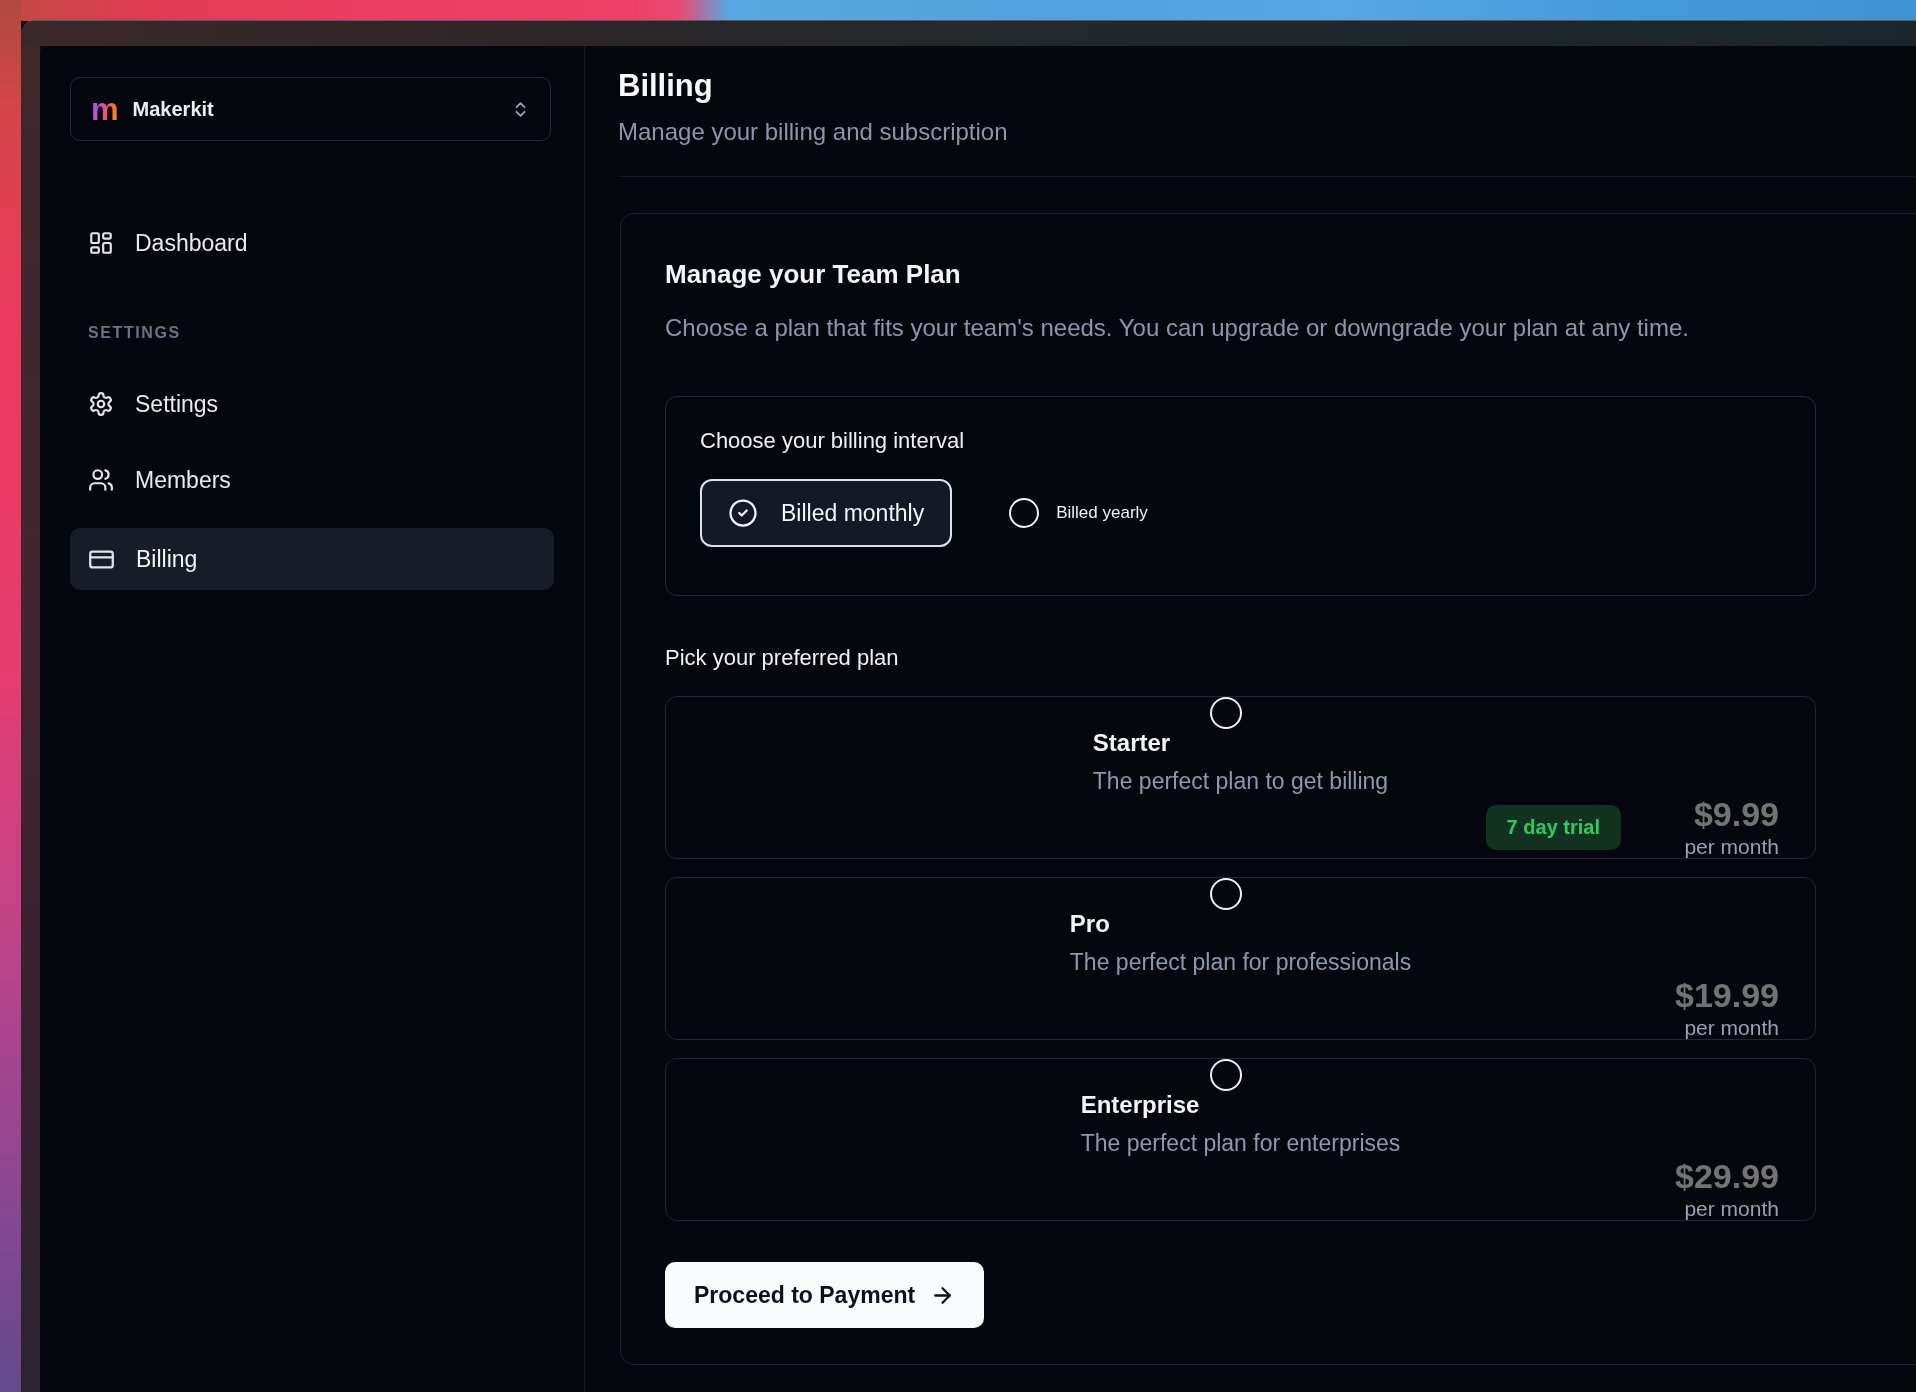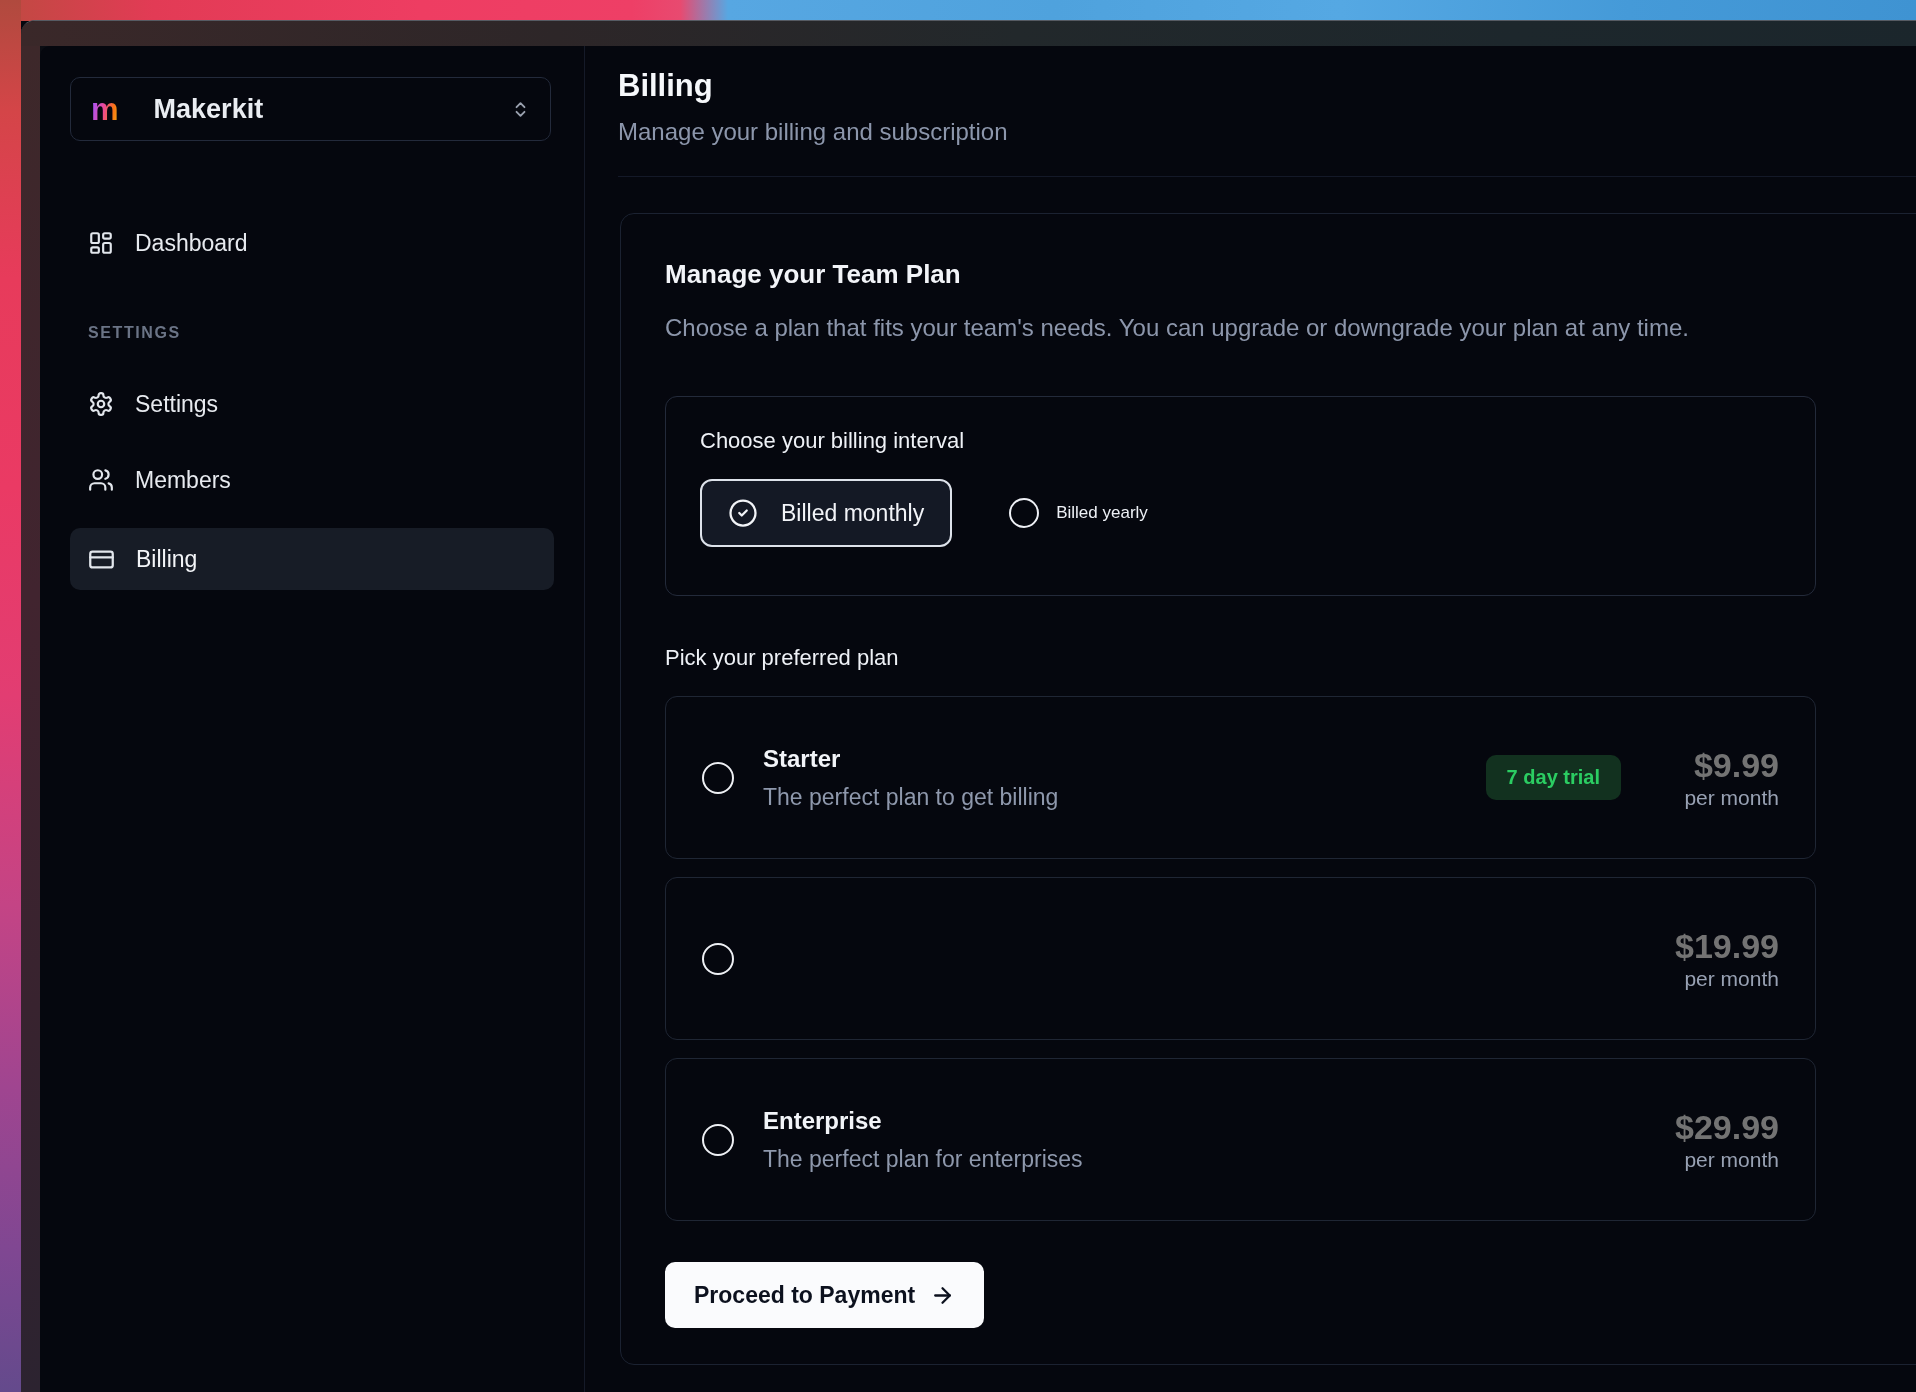--- a/index.html
+++ b/index.html
@@ -25,21 +25,21 @@
   .app { position:absolute; left:19px; top:25px; width:1896px; height:1375px;
     border-radius:10px 0 0 0; background:#05070e; display:flex; overflow:hidden; }
 
   
   .sidebar { width:545px; flex:0 0 545px; border-right:1px solid #151a28; padding-top:31px; }
   .workspace-selector { margin:0 33px 0 30px; height:64px; border:1px solid #232a3b;
     border-radius:10px; display:flex; align-items:center; padding:0 20px; cursor:pointer; }
   .workspace-logo { font-size:31px; font-weight:700; line-height:1;
     background:linear-gradient(100deg,#a855f7 10%,#ec4899 45%,#f97316 75%,#f5b50b 100%);
     -webkit-background-clip:text; background-clip:text; color:transparent; }
-  .workspace-name { margin-left:35px; font-size:27px; font-weight:600; color:#eaedf2; }
+  .workspace-name { margin-left:14px; font-size:20px; font-weight:600; color:#eaedf2; }
   .selector-caret { margin-left:auto; color:#9aa1af; display:flex; }
 
   .nav { margin-top:78px; padding:0 30px; }
   .nav-item { height:48px; display:flex; align-items:center; padding:0 18px;
     border-radius:10px; color:#e7eaef; font-size:23px; cursor:pointer; }
   .nav-item .icon { display:flex; margin-right:21px; color:#e2e6ec; }
   .nav-item.active { height:62px; background:#171c26; color:#f3f5f8; }
   .section-label { margin:57px 0 38px 18px; font-size:16px; font-weight:700;
     color:#6b7486; letter-spacing:1.6px; }
   .nav-gap { height:28px; }
@@ -64,21 +64,21 @@
     display:inline-flex; align-items:center; gap:23px; padding:0 26px; cursor:pointer; }
   .interval-pill .icon { display:flex; color:#f2f4f8; }
   .interval-pill-label { font-size:23px; color:#f2f4f8; }
   .interval-yearly { margin-left:57px; display:inline-flex; align-items:center; gap:17px; cursor:pointer; }
   .radio-circle { width:30px; height:30px; border:2px solid #eef0f5; border-radius:50%; flex:0 0 auto; }
   .interval-yearly-label { font-size:17px; color:#eef1f6; }
 
   .plans-label { margin-top:49px; font-size:22px; font-weight:500; color:#eef1f6; }
   .plans { margin-top:25px; }
   .plan-row { width:1151px; height:163px; border:1px solid #1f2634; border-radius:12px;
-    display:flex; align-items:center; padding:0 36px; margin-bottom:18px; cursor:pointer; }
+    display:flex; align-items:center; padding:0 36px; margin-bottom:18px; cursor:pointer;flex-direction:column; }
   .plan-row:last-child { margin-bottom:0; }
   .plan-radio { width:32px; height:32px; border:2px solid #eef0f4; border-radius:50%;
     margin-right:29px; flex:0 0 auto; }
   .plan-name { font-size:24px; font-weight:700; color:#f2f4f8; }
   .plan-desc { margin-top:11px; font-size:23px; color:#8e98ac; }
   .plan-right { margin-left:auto; display:flex; align-items:center;justify-content:flex-end; }
   .trial-badge { background:#12311f; color:#2bcd62; font-size:20px; font-weight:700;
     padding:11px 21px; border-radius:10px; margin-right:38px; }
   .price-block { text-align:right; min-width:120px; }
   .plan-price { font-size:34px; font-weight:700; color:#737373; }
@@ -214,20 +214,24 @@
                 <span class="trial-badge">7 day trial</span>
                 <div class="price-block">
                   <div class="plan-price">$9.99</div>
                   <div class="plan-period">per month</div>
                 </div>
               </div>
             </div>
 
             <div class="plan-row">
               <span class="plan-radio"></span>
+              <div>
+                <div class="plan-name">Pro</div>
+                <div class="plan-desc">The perfect plan for professionals</div>
+              </div>
               <div class="plan-right">
                 <div class="price-block">
                   <div class="plan-price">$19.99</div>
                   <div class="plan-period">per month</div>
                 </div>
               </div>
             </div>
 
             <div class="plan-row">
               <span class="plan-radio"></span>

